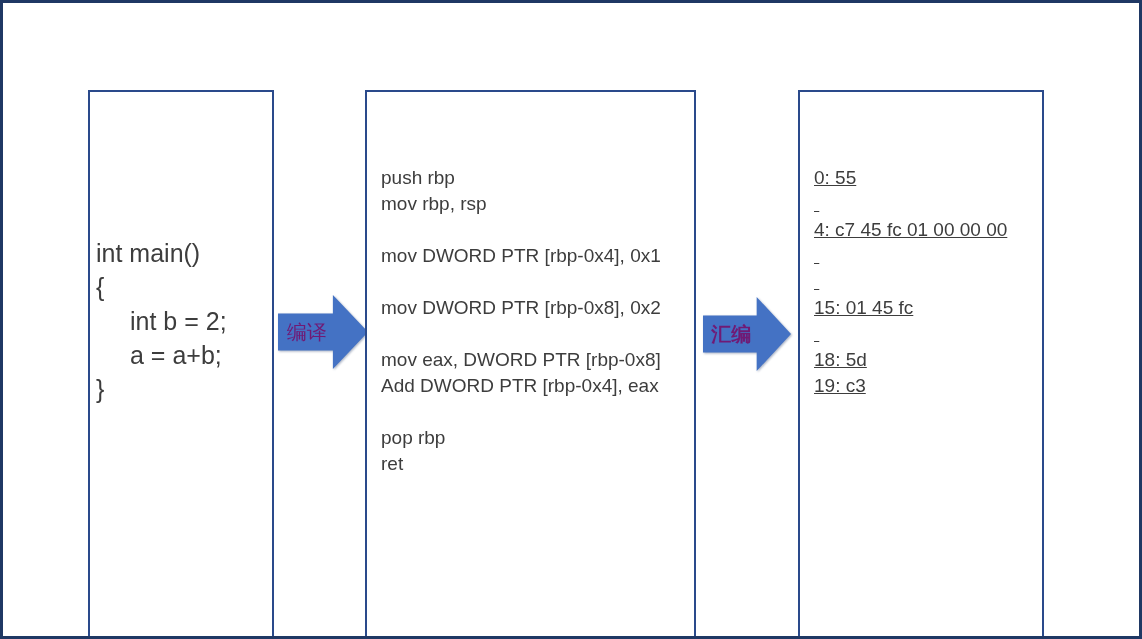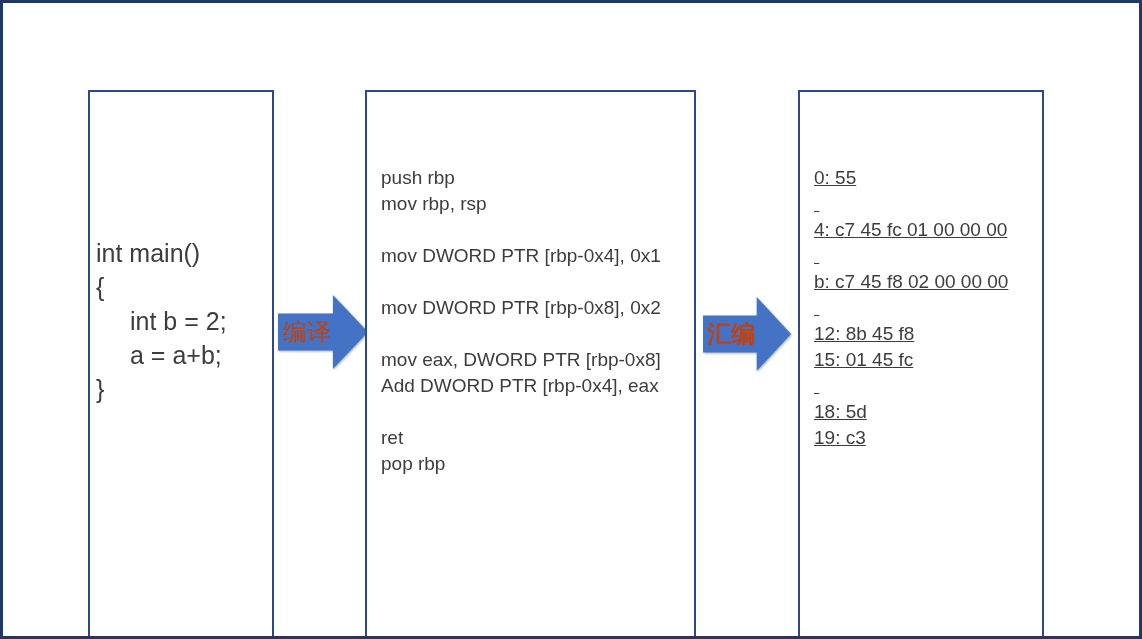--- a/index.html
+++ b/index.html
@@ -63,22 +63,22 @@
   }
   .arrow-label {
     position: absolute;
     left: 0;
     top: 25%;
     width: 64%;
     height: 50%;
     display: flex;
     align-items: center;
     justify-content: center;
-    color: #c2410c;
-    font-size: 24px;
+    color: #701a75;
+    font-size: 20px;
     line-height: 1;
     white-space: nowrap;
   }
 </style>
 </head>
 <body>
 
 <div id="canvas">
 
   <div class="stage-box" id="source-box">
@@ -101,39 +101,37 @@
         <div class="code-line">push rbp</div>
         <div class="code-line">mov rbp, rsp</div>
         <div class="code-line">&nbsp;</div>
         <div class="code-line">mov DWORD PTR [rbp-0x4], 0x1</div>
         <div class="code-line">&nbsp;</div>
         <div class="code-line">mov DWORD PTR [rbp-0x8], 0x2</div>
         <div class="code-line">&nbsp;</div>
         <div class="code-line">mov eax, DWORD PTR [rbp-0x8]</div>
         <div class="code-line">Add DWORD PTR [rbp-0x4], eax</div>
         <div class="code-line">&nbsp;</div>
+        <div class="code-line">pop rbp</div>
         <div class="code-line">ret</div>
-        <div class="code-line">pop rbp</div>
       </div>
   </div>
 
   <div class="arrow-wrap" id="assemble-arrow-wrap">
     <div class="block-arrow"></div>
     <div class="arrow-label">汇编</div>
   </div>
 
   <div class="stage-box" id="machine-box">
     <div class="code-block">
         <div class="code-line">0: 55</div>
         <div class="code-line">&nbsp;</div>
         <div class="code-line">4: c7 45 fc 01 00 00 00</div>
         <div class="code-line">&nbsp;</div>
-        <div class="code-line">b: c7 45 f8 02 00 00 00</div>
         <div class="code-line">&nbsp;</div>
-        <div class="code-line">12: 8b 45 f8</div>
         <div class="code-line">15: 01 45 fc</div>
         <div class="code-line">&nbsp;</div>
         <div class="code-line">18: 5d</div>
         <div class="code-line">19: c3</div>
       </div>
   </div>
 
   <div class="outer-frame"></div>
 </div>
 

